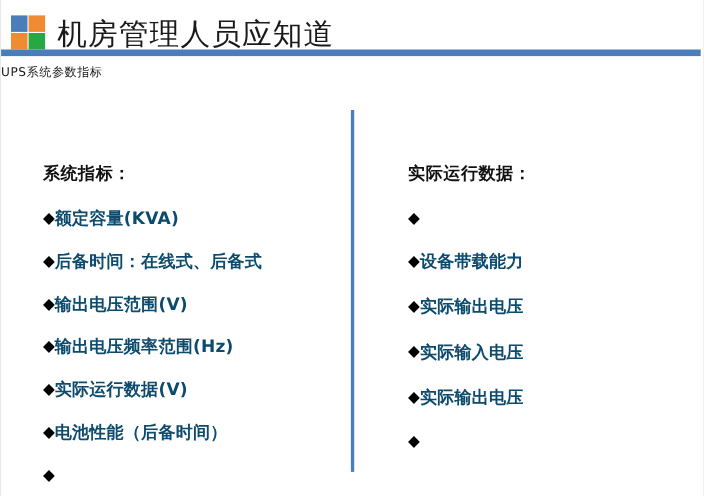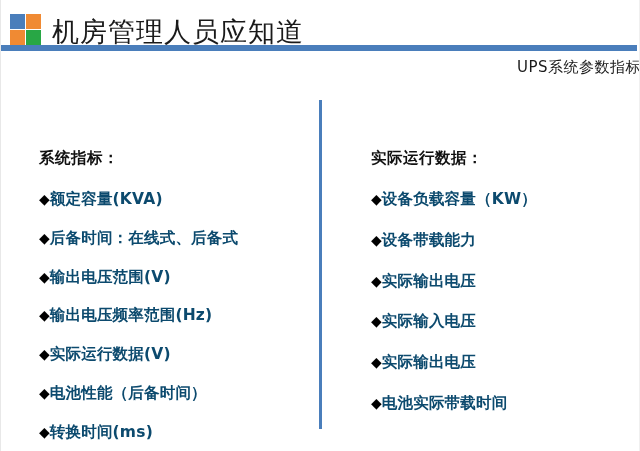--- a/index.html
+++ b/index.html
@@ -66,22 +66,22 @@
     height: 6px;
     background: #4a7ebb;
   }
 
   
   .subtitle {
     position: absolute;
     left: 0;
     top: 58px;
     width: 640px;
-    text-align: right;
-    font-size: 15px;
+    text-align: left;
+    font-size: 11px;
     color: #1a1a1a;
     letter-spacing: 0.5px;
   }
 
   
   .divider {
     position: absolute;
     left: 318px;
     top: 100px;
     width: 3px;
@@ -175,48 +175,45 @@
       <li class="bullet-item">
         <span class="bullet-mark">◆</span>
         <span class="bullet-text">实际运行数据(V)</span>
       </li>
       <li class="bullet-item">
         <span class="bullet-mark">◆</span>
         <span class="bullet-text">电池性能（后备时间）</span>
       </li>
       <li class="bullet-item">
         <span class="bullet-mark">◆</span>
-        <span class="bullet-text">转换时间(ms)</span>
       </li>
     </ul>
   </div>
 
   <div class="column right">
     <div class="col-heading">实际运行数据：</div>
     <ul class="bullet-list">
       <li class="bullet-item">
         <span class="bullet-mark">◆</span>
-        <span class="bullet-text">设备负载容量（KW）</span>
       </li>
       <li class="bullet-item">
         <span class="bullet-mark">◆</span>
         <span class="bullet-text">设备带载能力</span>
       </li>
       <li class="bullet-item">
         <span class="bullet-mark">◆</span>
         <span class="bullet-text">实际输出电压</span>
       </li>
       <li class="bullet-item">
         <span class="bullet-mark">◆</span>
         <span class="bullet-text">实际输入电压</span>
       </li>
       <li class="bullet-item">
         <span class="bullet-mark">◆</span>
         <span class="bullet-text">实际输出电压</span>
       </li>
       <li class="bullet-item">
         <span class="bullet-mark">◆</span>
-        <span class="bullet-text">电池实际带载时间</span>
       </li>
     </ul>
   </div>
 
 </div>
 
 </body></html>

